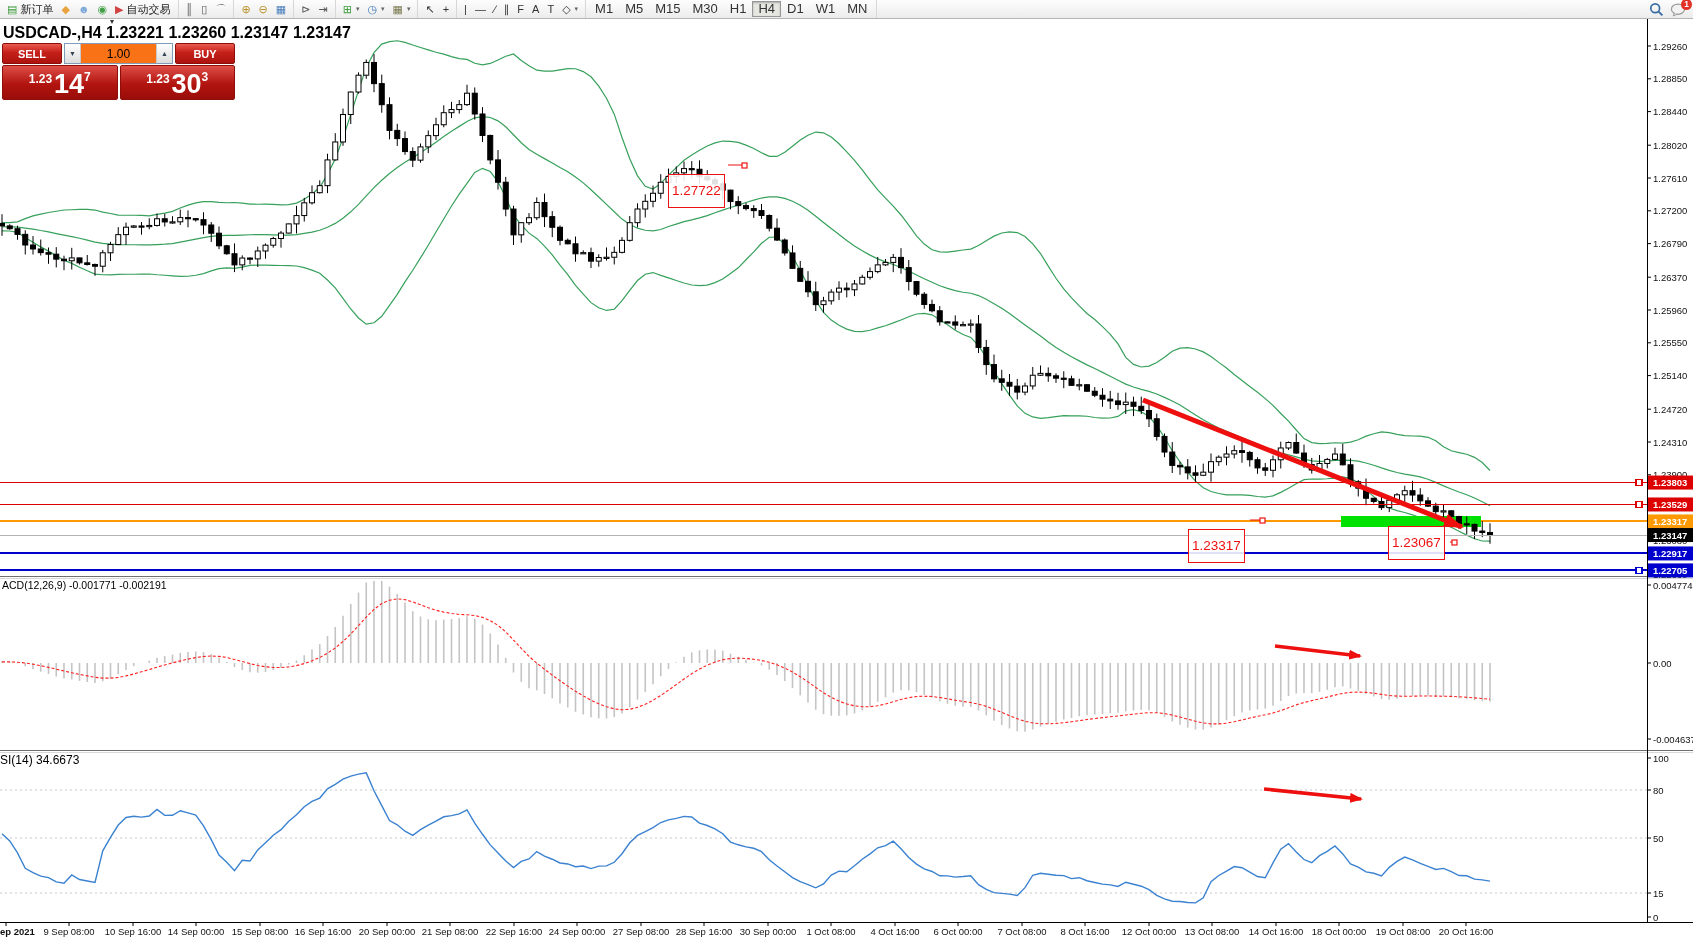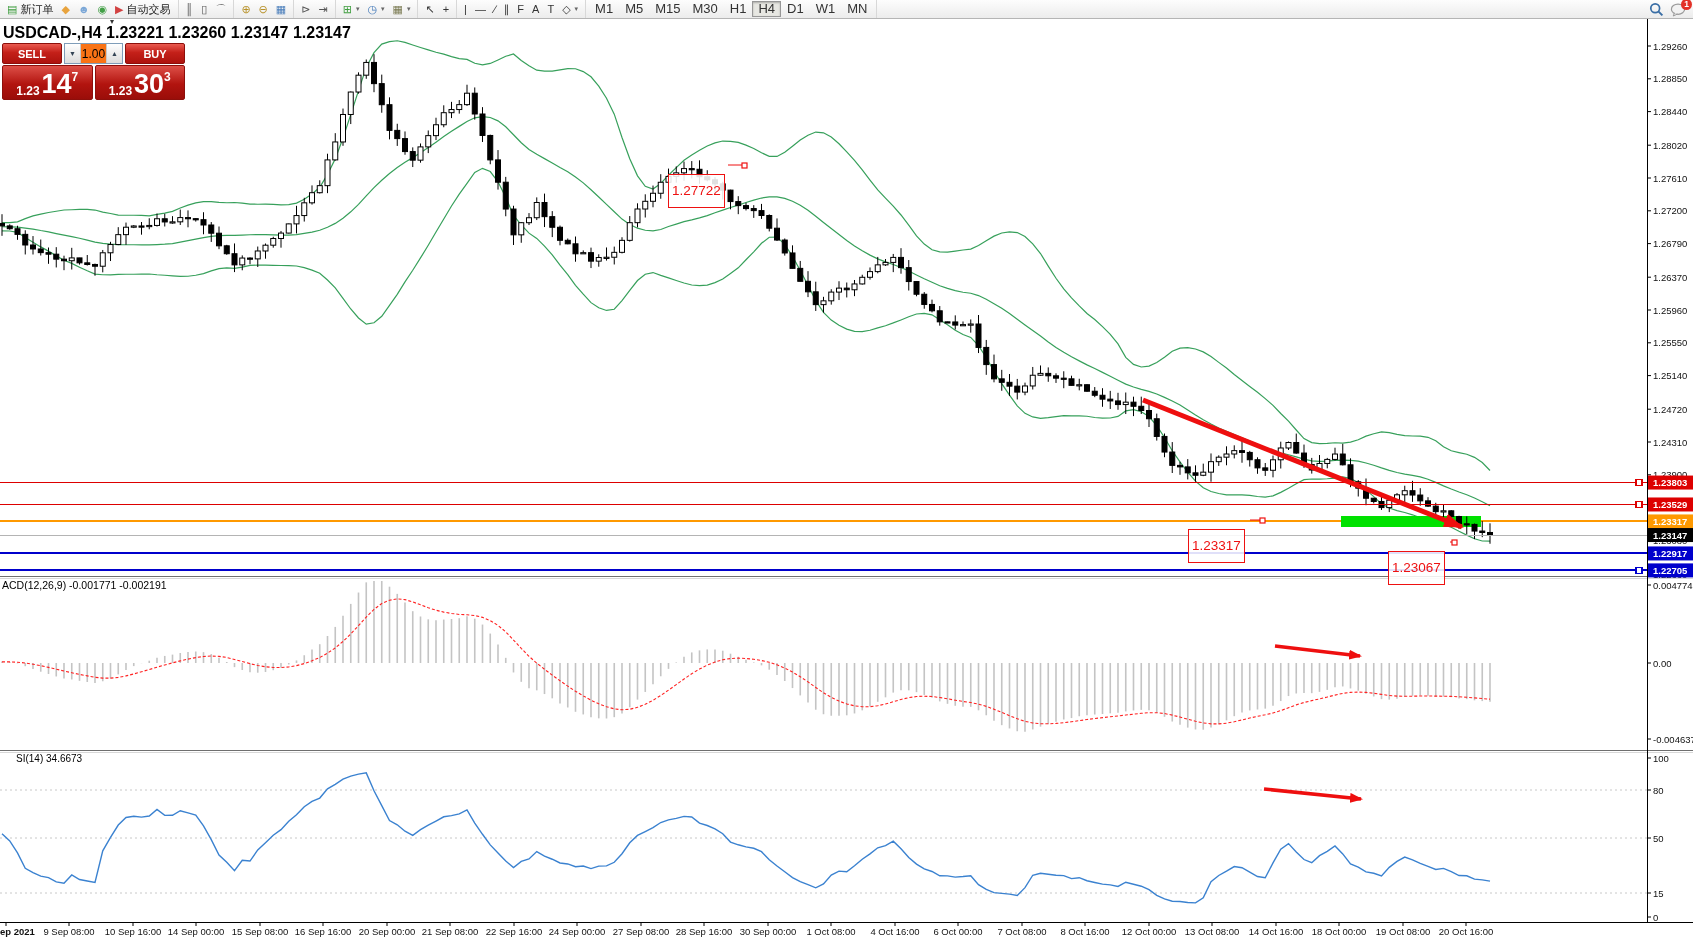--- a/index.html
+++ b/index.html
@@ -16,41 +16,41 @@
   .tf.active{background:#e7e7e2;border:1px solid #979797;box-shadow:inset 0 1px 2px rgba(0,0,0,.25)}
   .tright{margin-left:auto;display:flex;align-items:center;gap:6px;padding-right:6px}
   .nbadge{position:absolute;top:-3px;right:-5px;background:#e23228;color:#fff;font-size:8.5px;
     font-weight:bold;width:11px;height:11px;border-radius:50%;text-align:center;line-height:11px}
   #chart-area{position:absolute;top:18px;left:0;width:1693px;height:922px}
   #csvg{position:absolute;top:0;left:0}
   svg text{font-family:"Liberation Sans",sans-serif;font-size:9.5px;fill:#111}
   .badge-t{fill:#fff;font-weight:bold}
   #chart-title{position:absolute;left:3px;top:6px;font-size:16px;font-weight:bold;color:#000;z-index:30;white-space:nowrap}
   #collapse-arrow{position:absolute;left:110px;top:-1px;font-size:8px;color:#333;z-index:31}
-  #trade-panel{position:absolute;left:2px;top:25px;width:183px;z-index:40}
+  #trade-panel{position:absolute;left:2px;top:25px;width:233px;z-index:40}
   .tp-row1{display:flex;gap:2px;height:21px}
   .btn-sell,.btn-buy{flex:0 0 58px;background:linear-gradient(#ea5a50,#c42019 45%,#ad130e);
     color:#fff;font-size:11px;font-weight:bold;display:flex;align-items:center;justify-content:center;
     border:1px solid #8d0f0b;border-radius:2px}
   .vol-box{flex:1 1 auto;background:#f97316;border:1px solid #7f9db9;display:flex;align-items:stretch}
   .vol-btn{width:15px;display:flex;align-items:center;justify-content:center;font-size:7px;color:#345;
     background:linear-gradient(#ffffff,#dcdcdc);cursor:default}
   .vol-btn.l{border-right:1px solid #c9c9c9}.vol-btn.r{border-left:1px solid #c9c9c9}
   .vol-val{flex:1;display:flex;align-items:center;justify-content:center;font-size:12px;color:#000}
   .tp-row2{display:flex;gap:2px;height:35px;margin-top:1px}
   .price-half{flex:1;background:linear-gradient(#dd4f47,#b2140f 55%,#9a0d09);color:#fff;
     display:flex;align-items:flex-end;justify-content:center;padding-bottom:1px;
     border:1px solid #8d0f0b;border-radius:2px}
-  .p-small{font-size:12px;font-weight:bold;margin:0 2px 0 0}
+  .p-small{font-size:12px;font-weight:bold;margin:0 2px 12px 0}
   .p-big{font-size:27px;font-weight:bold;line-height:.95}
   .p-sup{font-size:12px;font-weight:bold;margin-bottom:14px}
   .plabel{position:absolute;border:1px solid #ee1111;color:#ee1111;background:rgba(255,255,255,.88);
     font-size:13.5px;padding:8px 3px;line-height:16px;z-index:20;white-space:nowrap}
   #macd-label{position:absolute;left:2px;top:561px;font-size:10.5px;color:#000;z-index:10;white-space:nowrap}
-  #rsi-label{position:absolute;left:16px;top:735px;font-size:10px;color:#000;z-index:10;white-space:nowrap}
+  #rsi-label{position:absolute;left:0;top:735px;font-size:12px;color:#000;z-index:10;white-space:nowrap}
 </style>
 </head>
 <body>
 
 <div id="toolbar">
   <div id="toolbar-groups" style="display:flex;height:18px">
       <div class="tgrp">
         <span class="titem">
           <span class="g" style="color: rgb(63, 158, 63);">▤</span>
           <span class="tlabel">新订单</span>
@@ -952,14 +952,14 @@
         <span class="p-big">30</span>
         <span class="p-sup">3</span>
       </div>
     </div>
   </div>
 
   <div id="macd-label">ACD(12,26,9) -0.001771 -0.002191</div>
   <div id="rsi-label">SI(14) 34.6673</div>
 <div class="plabel" style="left: 668px; top: 156px;">1.27722</div>
     <div class="plabel" style="left: 1188px; top: 511px;">1.23317</div>
-    <div class="plabel" style="left: 1388px; top: 533px;">1.23067</div>
+    <div class="plabel" style="left: 1388px; top: 508px;">1.23067</div>
   </div>
 
 </body></html>

